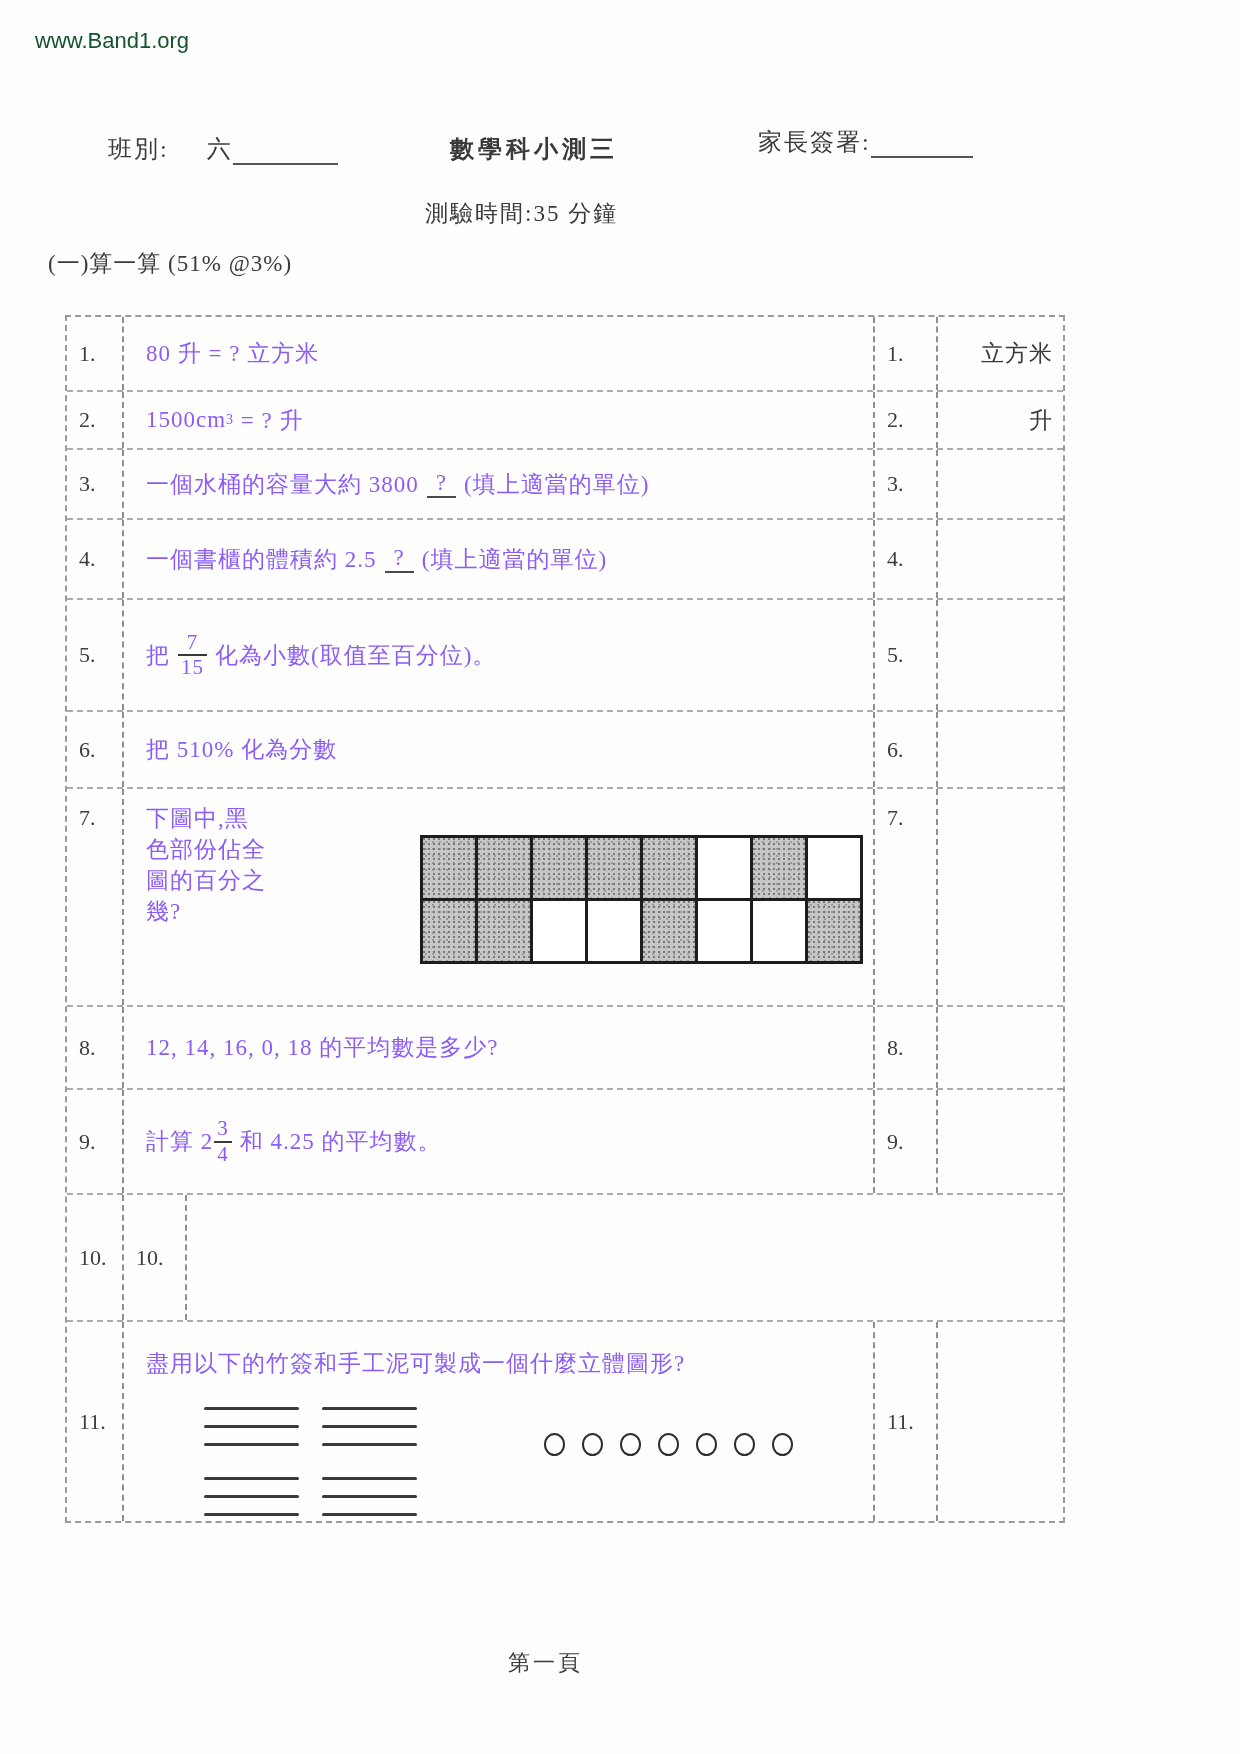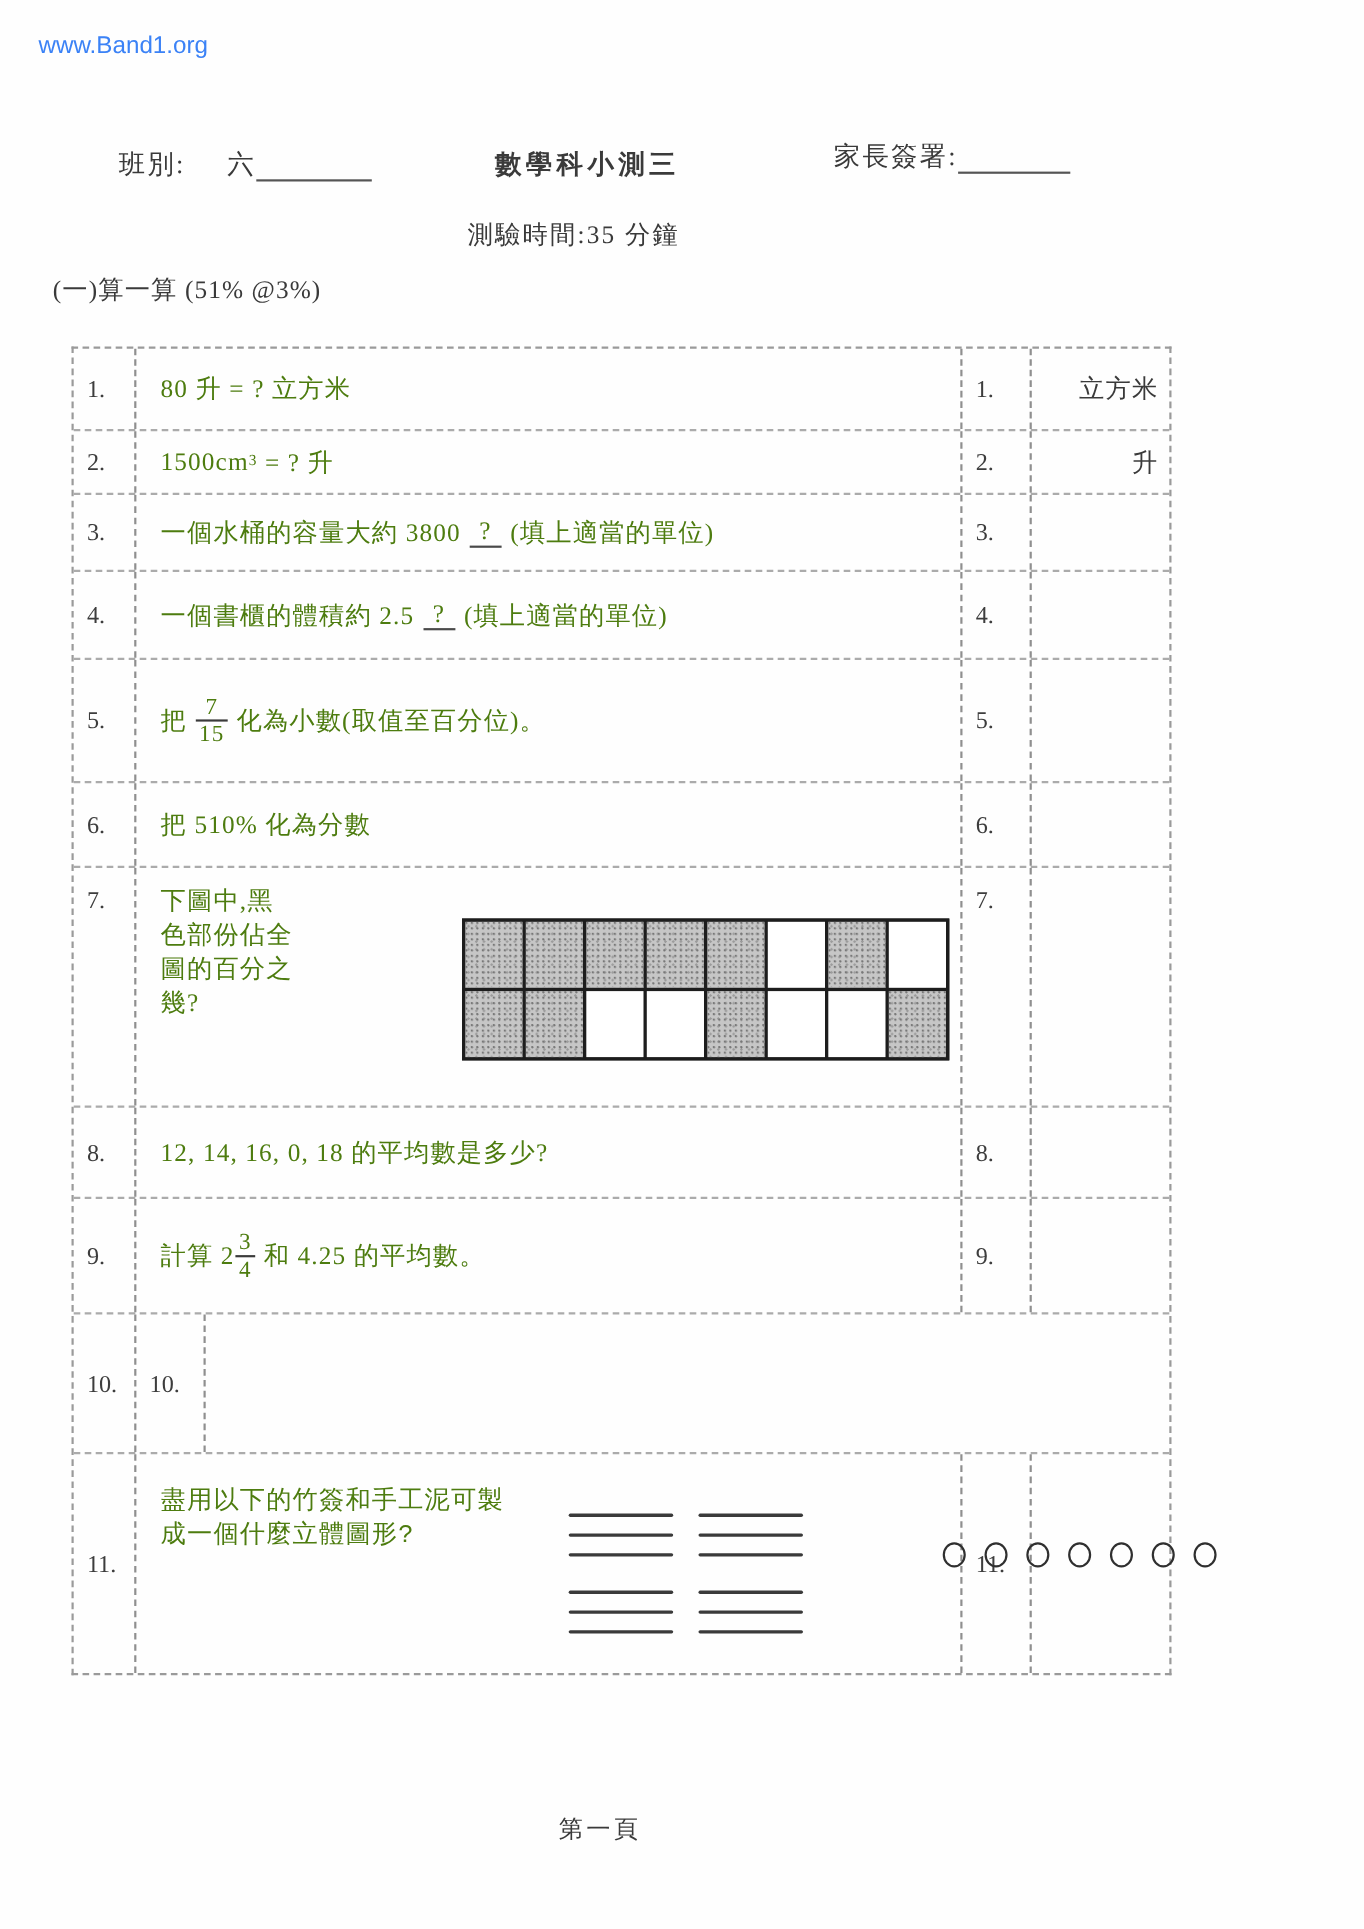--- a/index.html
+++ b/index.html
@@ -3,54 +3,54 @@
 <meta charset="utf-8">
 <style>
   html,body{margin:0;padding:0;background:#e8e8e8;}
   .page{
     position:relative;width:1240px;height:1754px;background:#fefefe;
     margin:0 auto;font-family:"Liberation Serif","DejaVu Serif",serif;
     color:#333;overflow:hidden;
   }
   .abs{position:absolute;}
   .watermark{left:35px;top:28px;font-family:"Liberation Sans","DejaVu Sans",sans-serif;
-    font-size:22px;color:#3b82f6;}
+    font-size:22px;color:#14532d;}
   .hdr{font-size:24px;color:#3a3a3a;letter-spacing:2px;white-space:nowrap;}
   .blank-line{display:inline-block;border-bottom:2px solid #555;height:22px;vertical-align:bottom;}
   .class-field{left:62px;top:133px;margin-left:46px;}
   .class-value{margin-left:38px;}
   .title{left:450px;top:133px;letter-spacing:4px;font-weight:bold;}
   .sign-field{left:758px;top:126px;}
   .duration{left:425px;top:198px;font-size:23px;color:#3a3a3a;letter-spacing:2px;}
   .section{left:48px;top:248px;font-size:23px;color:#3a3a3a;letter-spacing:1px;}
 
   
   .qtable{
     left:65px;top:315px;width:1000px;
     border:2px dashed #9a9a9a;box-sizing:border-box;
   }
   .qrow{display:flex;border-bottom:2px dashed #ababab;box-sizing:border-box;}
   .qrow:last-child{border-bottom:none;}
   .cell{box-sizing:border-box;display:flex;align-items:center;}
   .c-no{width:57px;border-right:2px dashed #8f8f8f;padding-left:12px;
     font-size:22px;color:#3d3d3d;flex-shrink:0;}
   .c-q{width:751px;border-right:2px dashed #8f8f8f;padding-left:22px;padding-right:10px;
-    font-size:23px;color:#4d7c0f;letter-spacing:1px;flex-shrink:0;}
+    font-size:23px;color:#8b5cf6;letter-spacing:1px;flex-shrink:0;}
   .c-ano{width:63px;border-right:2px dashed #8f8f8f;padding-left:12px;
     font-size:22px;color:#3d3d3d;flex-shrink:0;}
   .c-ans{width:123px;flex-shrink:0;justify-content:flex-end;padding-right:8px;
     font-size:23px;color:#3a3a3a;letter-spacing:1px;}
 
   .r1{height:75px;} .r2{height:58px;} .r3{height:70px;} .r4{height:80px;}
   .r5{height:112px;} .r6{height:77px;} .r7{height:218px;} .r8{height:83px;}
   .r9{height:105px;} .r10{height:127px;} .r11{height:199px;}
 
   .r7 .c-no,.r7 .c-ano{align-items:flex-start;padding-top:16px;}
   .r7 .c-q{flex-direction:row;align-items:flex-start;justify-content:flex-start;padding-top:14px;}
-  .r11 .c-q{flex-direction:row;align-items:flex-start;justify-content:flex-start;padding-top:26px;font-family:Liberation Mono, monospace;}
+  .r11 .c-q{flex-direction:column;align-items:flex-start;justify-content:flex-start;padding-top:26px;}
 
   sup{font-size:14px;line-height:0;}
   .blank{border-bottom:2px solid #4a4a4a;padding:0 9px;margin:0 8px;}
   .frac{display:inline-flex;flex-direction:column;text-align:center;vertical-align:middle;
     margin:0 8px;font-size:21px;line-height:1.1;}
   .frac .fn{border-bottom:2px solid #3a3a3a;padding:0 3px;}
   .frac .fd{padding:0 3px;}
   .mixed .frac{margin:0 8px 0 1px;}
   .q10-text{max-width:655px;line-height:1.75;}
 

